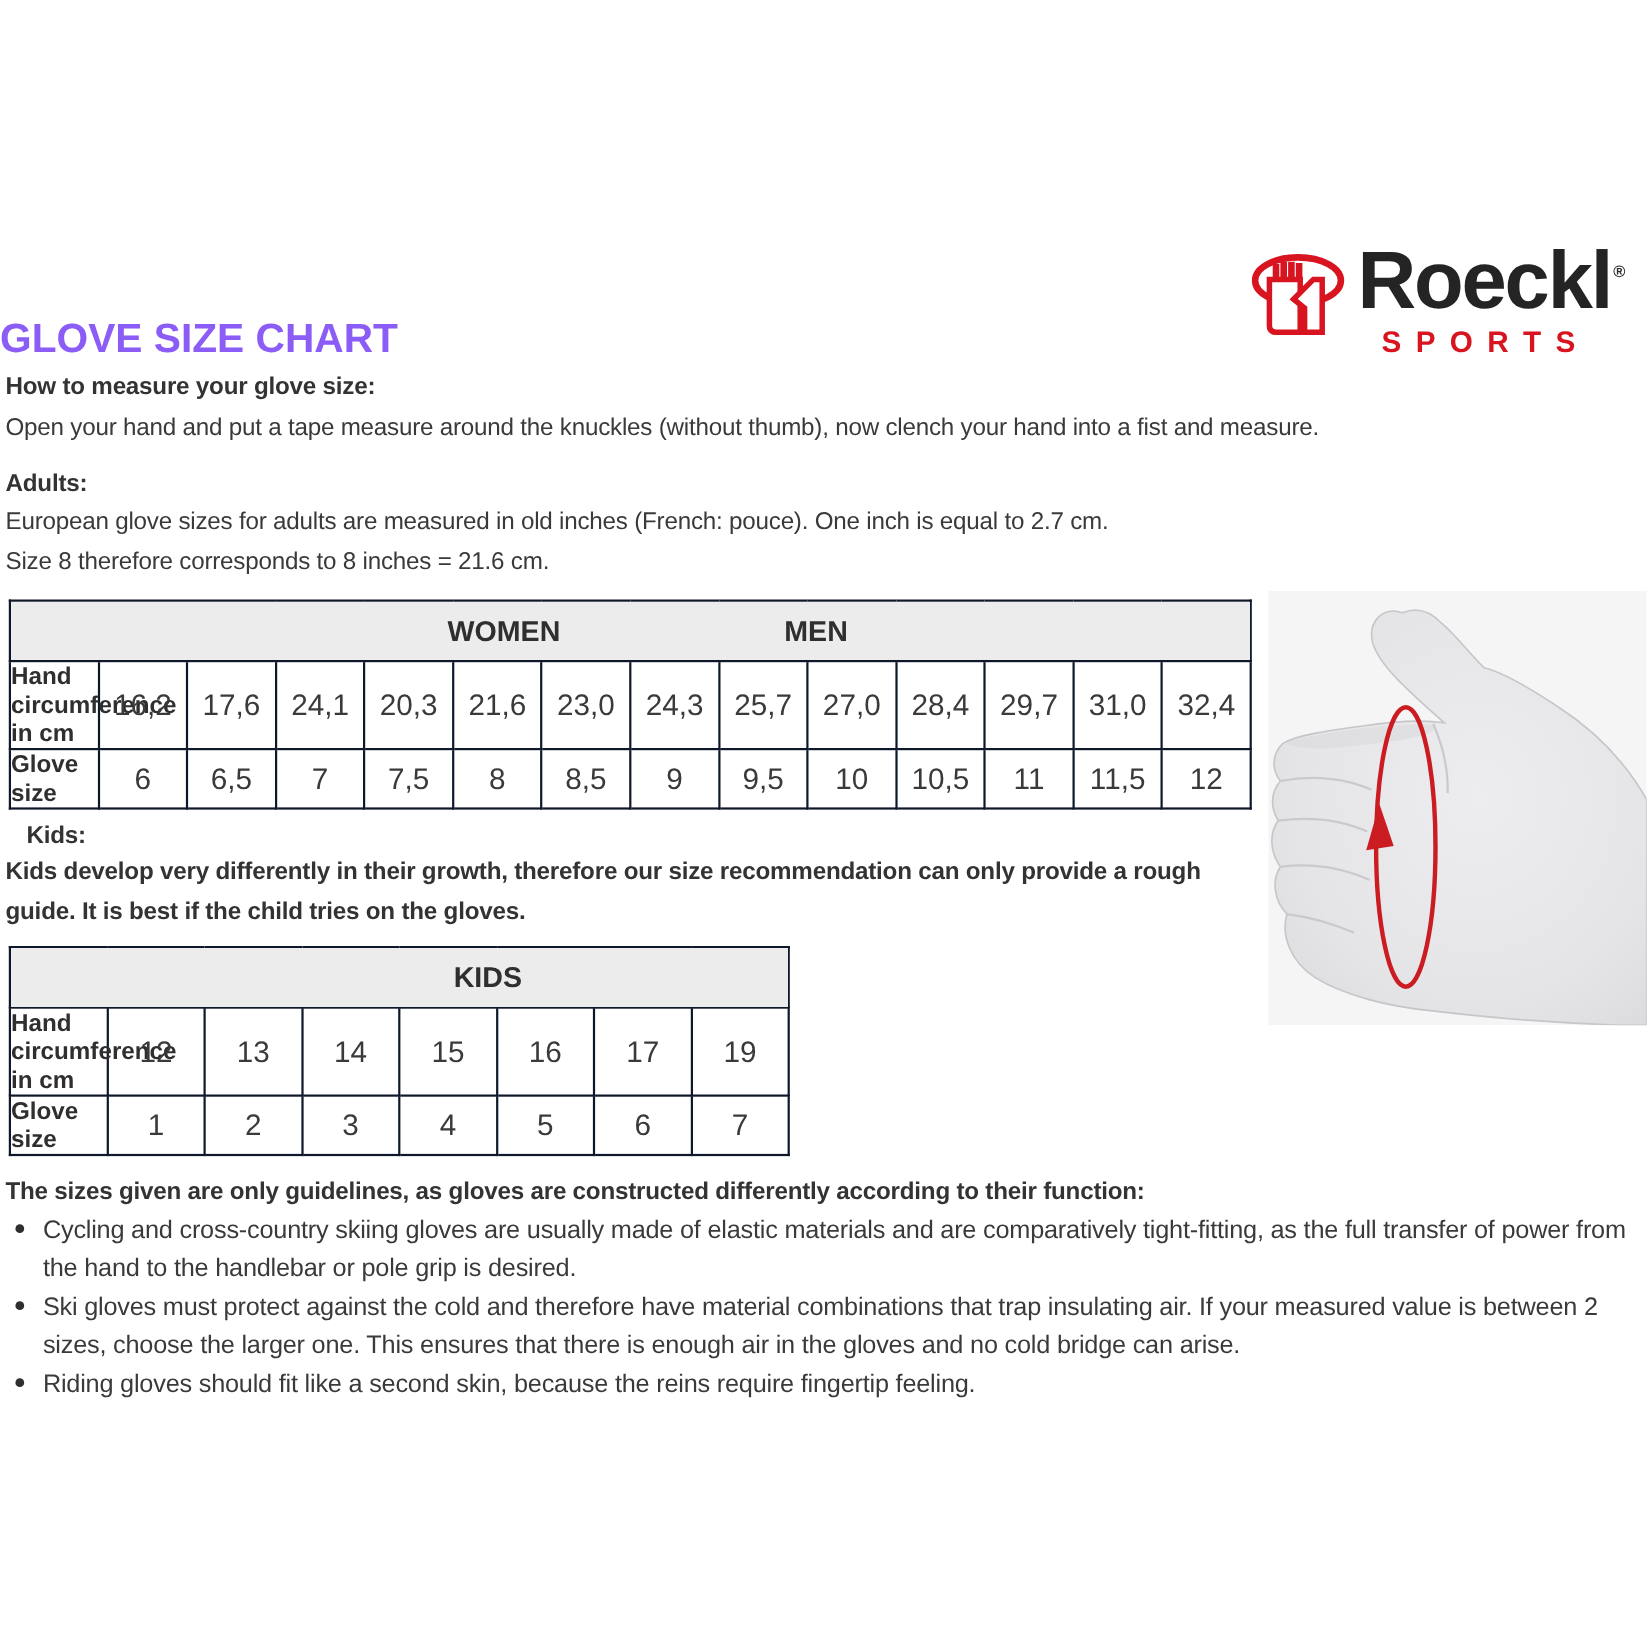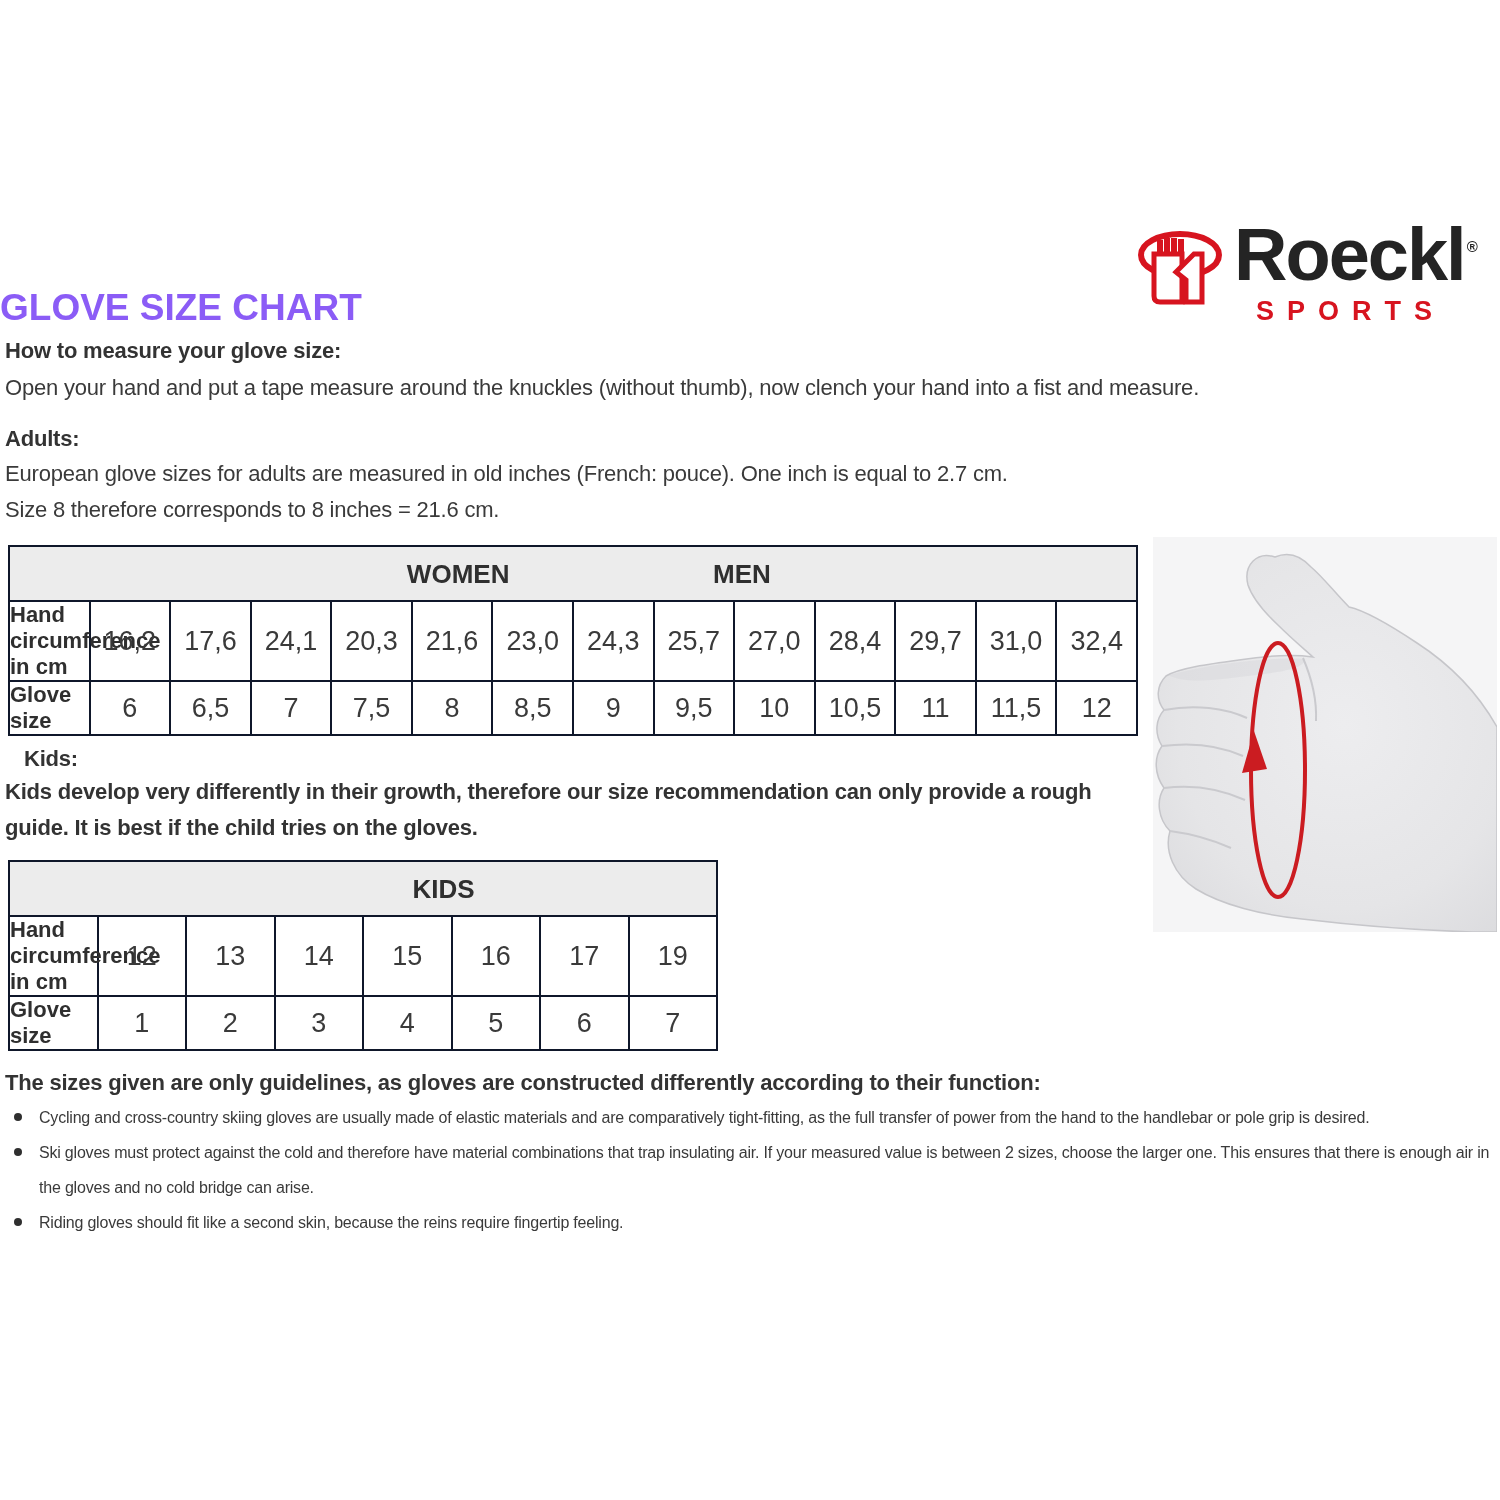--- a/index.html
+++ b/index.html
@@ -34,21 +34,21 @@
   .group-label{position:absolute;top:50%;transform:translate(-50%,-50%);font-size:26px;font-weight:700;color:#2f2f2f;}
   .gl-women{left:39.8%;}
   .gl-men{left:65%;}
   .gl-kids{left:61.4%;text-align:center;}
   .rowlabel{width:220px;font-size:22px;font-weight:700;color:#2f2f2f;line-height:26px;padding:4px 10px 4px 13px;box-sizing:border-box;text-align:left;}
   tr.r1 td{height:56px;}
   tr.r2 td{height:52px;border-radius:26px;}
   td.val{text-align:center;font-size:27px;color:#3a3a3a;}
 
   
-  .bullets{top:1100px;left:5px;width:1488px;list-style:none;margin:0;padding:0;font-size:16px;line-height:35px;letter-spacing:-0.2px;}
+  .bullets{top:1100px;left:5px;width:1488px;list-style:none;margin:0;padding:0;font-size:23px;line-height:35px;letter-spacing:-0.2px;}
   .bullets li{position:relative;padding-left:34px;}
   .bullets li::before{content:"";position:absolute;left:9px;top:13px;width:8px;height:8px;border-radius:50%;background:#2f2f2f;}
 
   
   .hand-figure{top:537px;left:1153px;}
 </style>
 </head>
 <body>
 
 <div class="page">

